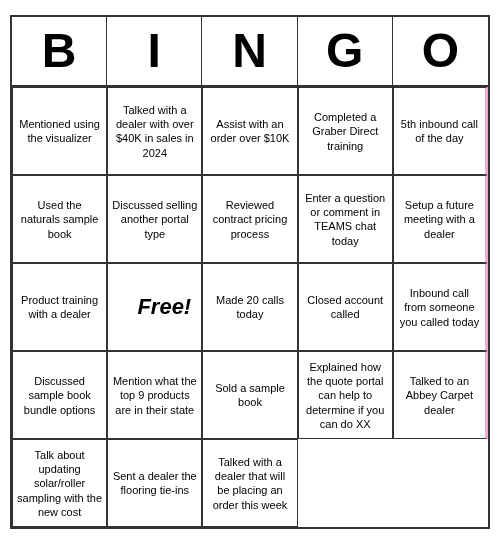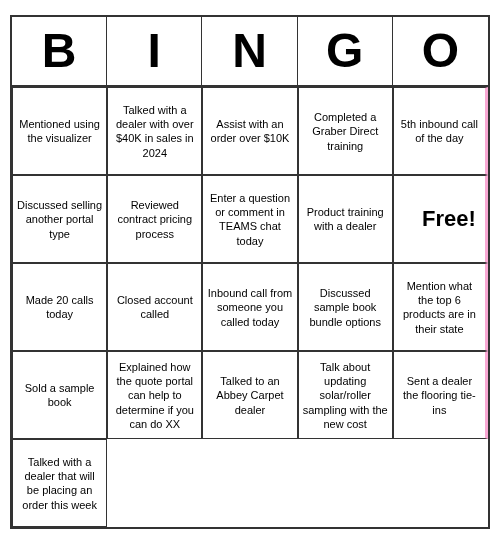--- a/index.html
+++ b/index.html
@@ -45,20 +45,21 @@
       text-align: center;
       padding: 5px 4px;
       font-size: 11px;
       min-height: 88px;
       line-height: 1.3;
       word-break: break-word;
     }
     .bingo-cell.free {
       font-size: 22px;
       font-weight: bold;
+      font-style: italic;
       padding-left: 23px;
     }
     .bingo-cell:nth-child(5n) {
       border-right: 3px solid #f9a8d4;
     }
   </style>
 </head>
 <body>
 
 <div class="bingo-card">
@@ -68,30 +69,32 @@
       <div class="bingo-letter">N</div>
       <div class="bingo-letter">G</div>
       <div class="bingo-letter">O</div>
     </div>
   <div class="bingo-grid">
   <div class="bingo-cell">Mentioned using the visualizer</div>
       <div class="bingo-cell">Talked with a dealer with over $40K in sales in 2024</div>
       <div class="bingo-cell">Assist with an order over $10K</div>
       <div class="bingo-cell">Completed a Graber Direct training</div>
       <div class="bingo-cell">5th inbound call of the day</div>
+      <div class="bingo-cell">Used the naturals sample book</div>
       <div class="bingo-cell">Discussed selling another portal type</div>
       <div class="bingo-cell">Reviewed contract pricing process</div>
       <div class="bingo-cell">Enter a question or comment in TEAMS chat today</div>
+      <div class="bingo-cell">Setup a future meeting with a dealer</div>
       <div class="bingo-cell">Product training with a dealer</div>
       <div class="bingo-cell free">Free!</div>
       <div class="bingo-cell">Made 20 calls today</div>
       <div class="bingo-cell">Closed account called</div>
       <div class="bingo-cell">Inbound call from someone you called today</div>
       <div class="bingo-cell">Discussed sample book bundle options</div>
-      <div class="bingo-cell">Mention what the top 6 products are in their state</div>
+      <div class="bingo-cell">Mention what the top 9 products are in their state</div>
       <div class="bingo-cell">Sold a sample book</div>
       <div class="bingo-cell">Explained how the quote portal can help to determine if you can do XX</div>
       <div class="bingo-cell">Talked to an Abbey Carpet dealer</div>
       <div class="bingo-cell">Talk about updating solar/roller sampling with the new cost</div>
       <div class="bingo-cell">Sent a dealer the flooring tie-ins</div>
       <div class="bingo-cell">Talked with a dealer that will be placing an order this week</div>
     </div>
 </div>
 
 </body></html>

